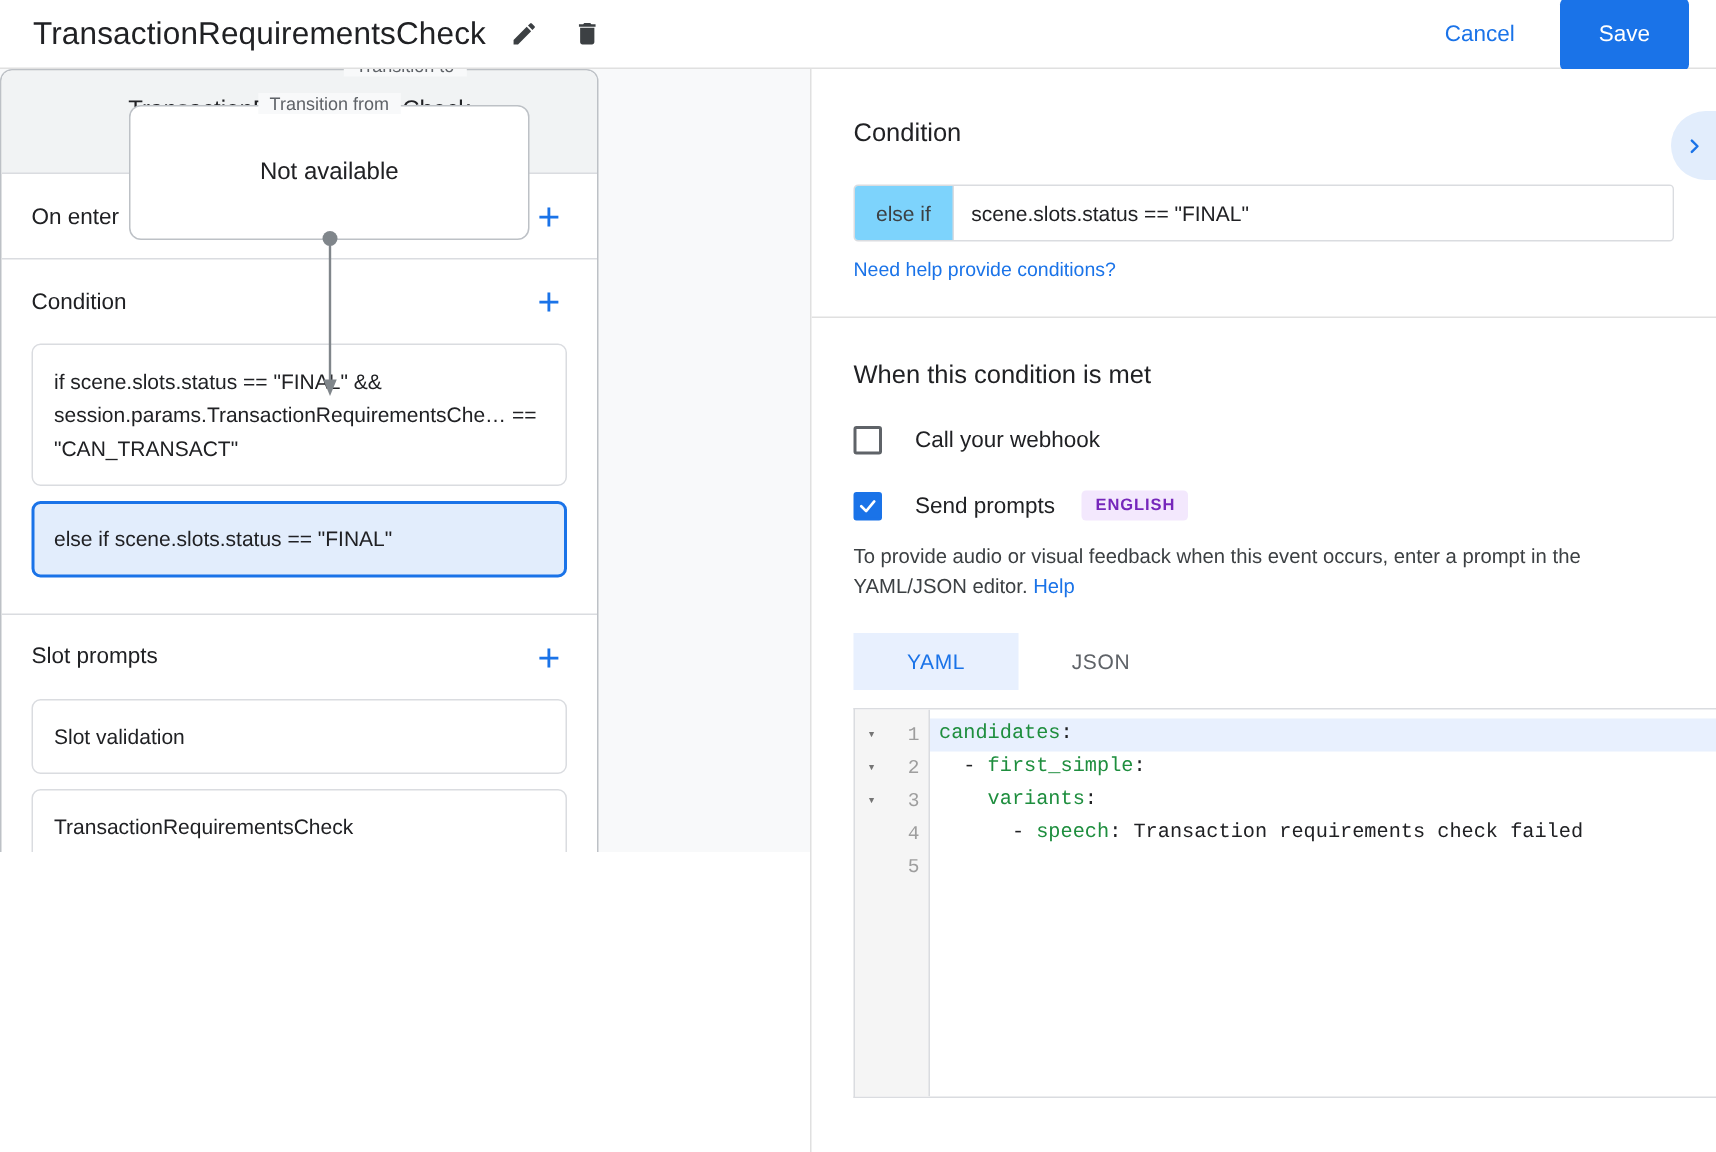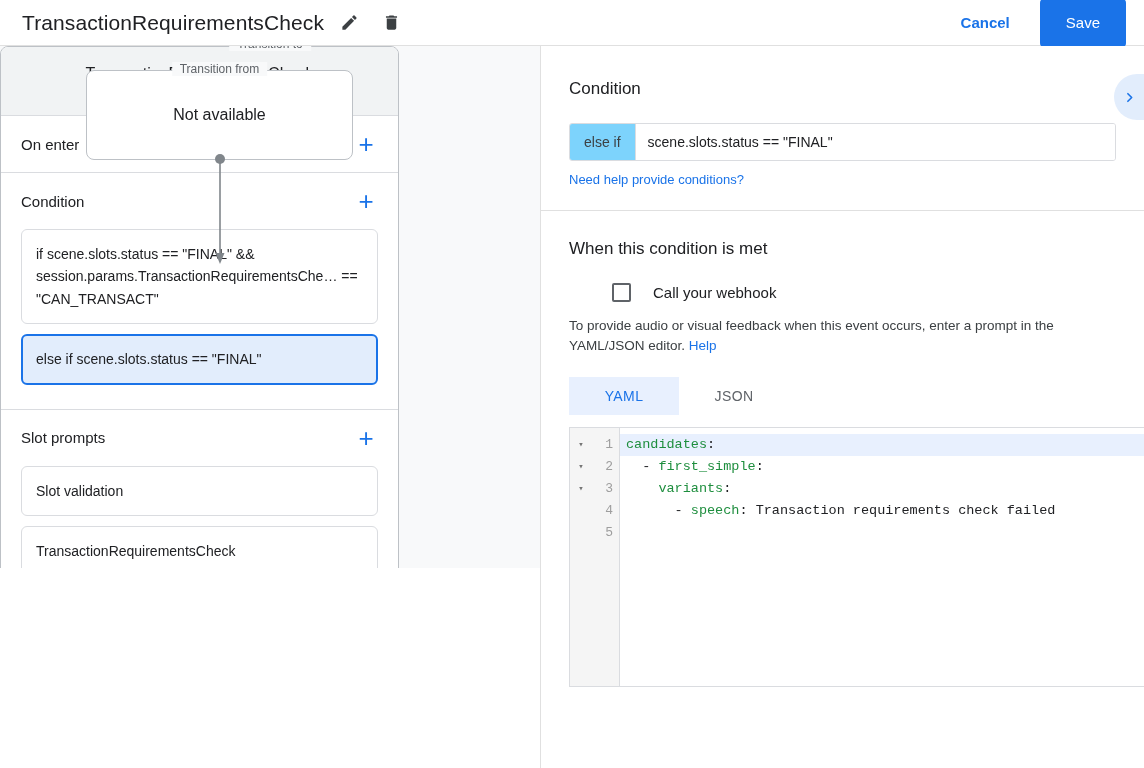--- a/index.html
+++ b/index.html
@@ -26,21 +26,21 @@
   .icon-btn {
     width: 34px; height: 34px; margin-left: 8px;
     display: flex; align-items: center; justify-content: center;
     border-radius: 50%; cursor: pointer;
   }
   .icon-btn svg { fill: #3c4043; }
   .topbar-right {
     margin-left: auto; display: flex; align-items: center; margin-right: 18px;
   }
   .cancel-btn {
-    font-size: 15px; color: #1a73e8; font-weight: 700;
+    font-size: 15px; color: #1a73e8; font-weight: 400;
     padding: 8px 14px; border-radius: 4px; cursor: pointer;
     background: none; border: none; font-family: inherit;
   }
   .save-btn {
     font-size: 15px; color: #ffffff; font-weight: 500;
     background: #1a73e8; border: none; border-radius: 4px;
     padding: 0 26px; height: 48px; margin-left: 16px; cursor: pointer;
     font-family: inherit;
   }
 
@@ -151,21 +151,21 @@
     font-size: 14px; color: #202124; background: #fff;
   }
   .help-link {
     display: inline-block; margin-top: 11px;
     font-size: 13px; color: #1a73e8; cursor: pointer; text-decoration: none;
   }
   .rp-divider { height: 1px; background: #e0e0e0; margin-top: 22px; }
 
   .rp-h2 { font-size: 17px; color: #202124; margin-top: 28px; }
 
-  .check-row { display: flex; align-items: center; margin-top: 24px; margin-left: 43px; }
+  .check-row { display: flex; align-items: center; margin-top: 24px; }
   .cbox {
     width: 19px; height: 19px; border: 2px solid #5f6368; border-radius: 2px;
     background: #fff; cursor: pointer; flex: none;
   }
   .cbox.checked {
     background: #1a73e8; border-color: #1a73e8;
     display: flex; align-items: center; justify-content: center;
   }
   .cbox.checked svg { stroke: #fff; }
   .check-label {
@@ -326,20 +326,29 @@
     <div class="rp-divider"></div>
 
     <div class="rp-section">
       <div class="rp-h2">When this condition is met</div>
 
       <div class="check-row">
         <div class="cbox"></div>
         <span class="check-label">Call your webhook</span>
       </div>
 
+      <div class="check-row">
+        <div class="cbox checked">
+          <svg width="13" height="13" viewBox="0 0 24 24" fill="none" stroke-width="3.2" stroke-linecap="round" stroke-linejoin="round">
+              <polyline points="4 12 10 18 20 6"></polyline>
+            </svg>
+        </div>
+        <span class="check-label">Send prompts</span>
+        <span class="lang-badge">ENGLISH</span>
+      </div>
 
       <div class="hint">
         <span>To provide audio or visual feedback when this event occurs, enter a prompt in the YAML/JSON editor. </span><a>Help</a>
       </div>
 
       <div class="tabs">
         <div class="tab active">YAML</div>
         <div class="tab">JSON</div>
       </div>
     </div>

